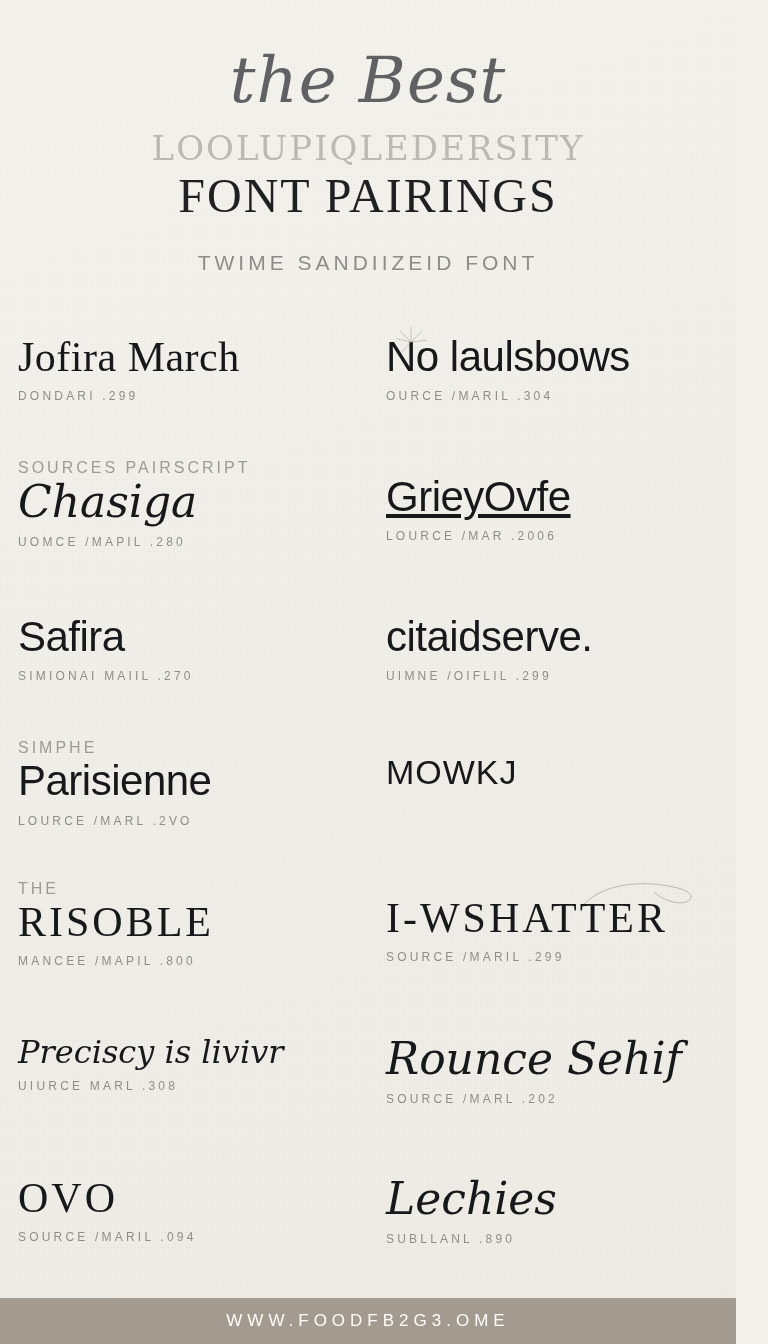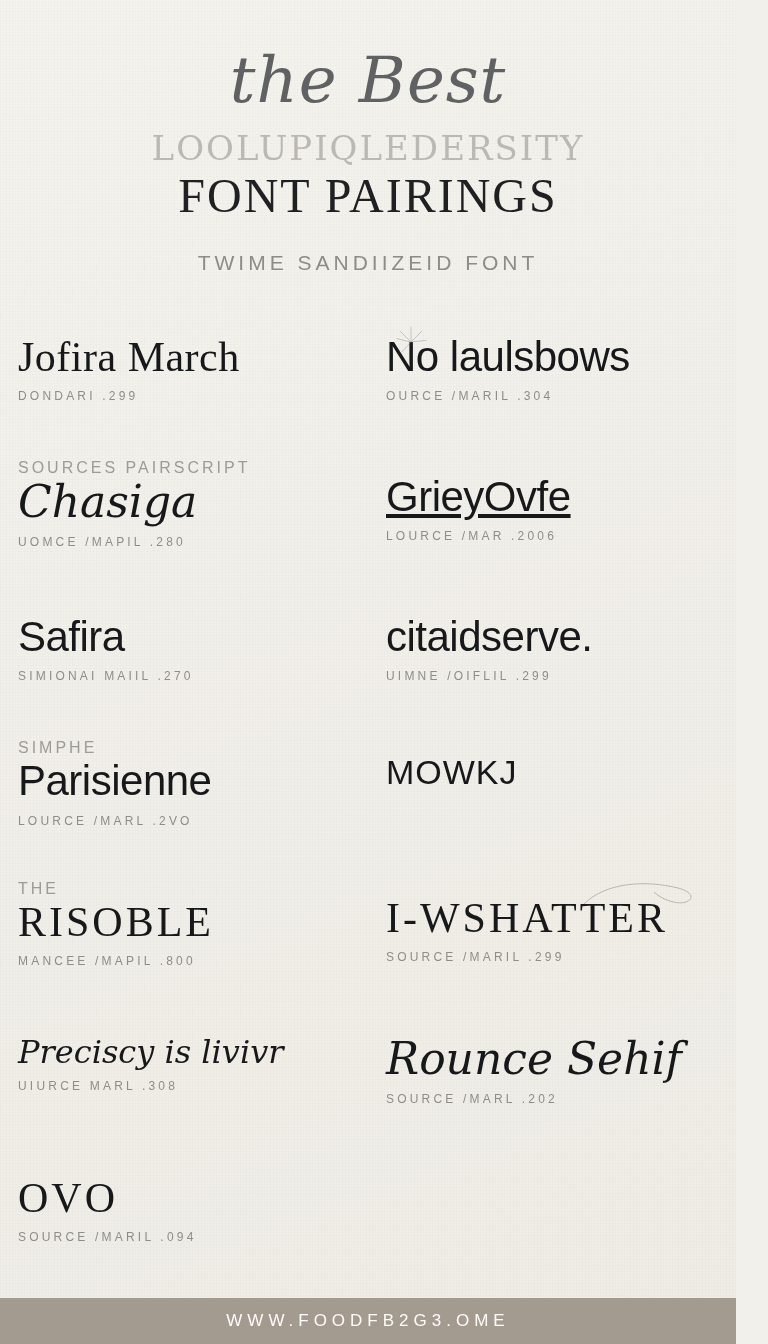--- a/index.html
+++ b/index.html
@@ -263,20 +263,25 @@
       <div class="display d-script">Rounce Sehif</div>
       <div class="caption">SOURCE /MARL .202</div>
     </div>
 
     <div class="pair">
       <div class="tiny-top"></div>
       <div class="display d-serif-wide">OVO</div>
       <div class="caption">SOURCE /MARIL .094</div>
     </div>
 
+    <div class="pair">
+      <div class="tiny-top"></div>
+      <div class="display d-script">Lechies</div>
+      <div class="caption">SUBLLANL .890</div>
+    </div>
 
   </div>
 
   <div class="footer">
     <div class="footer-text">WWW.FOODFB2G3.OME</div>
   </div>
 
 </div>
 
 </body></html>

